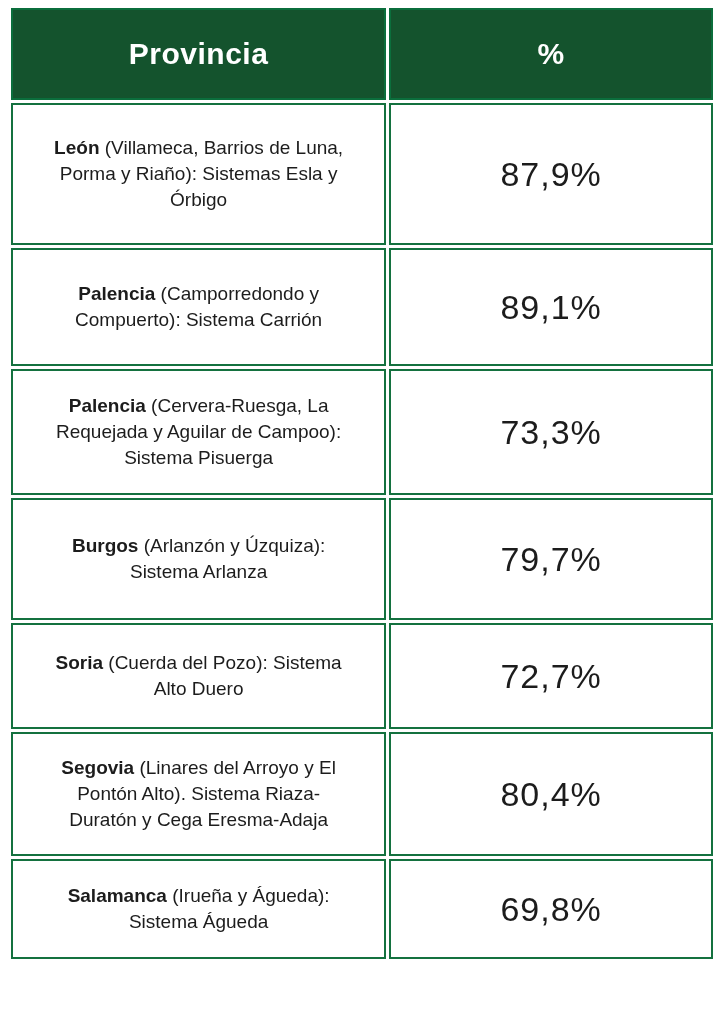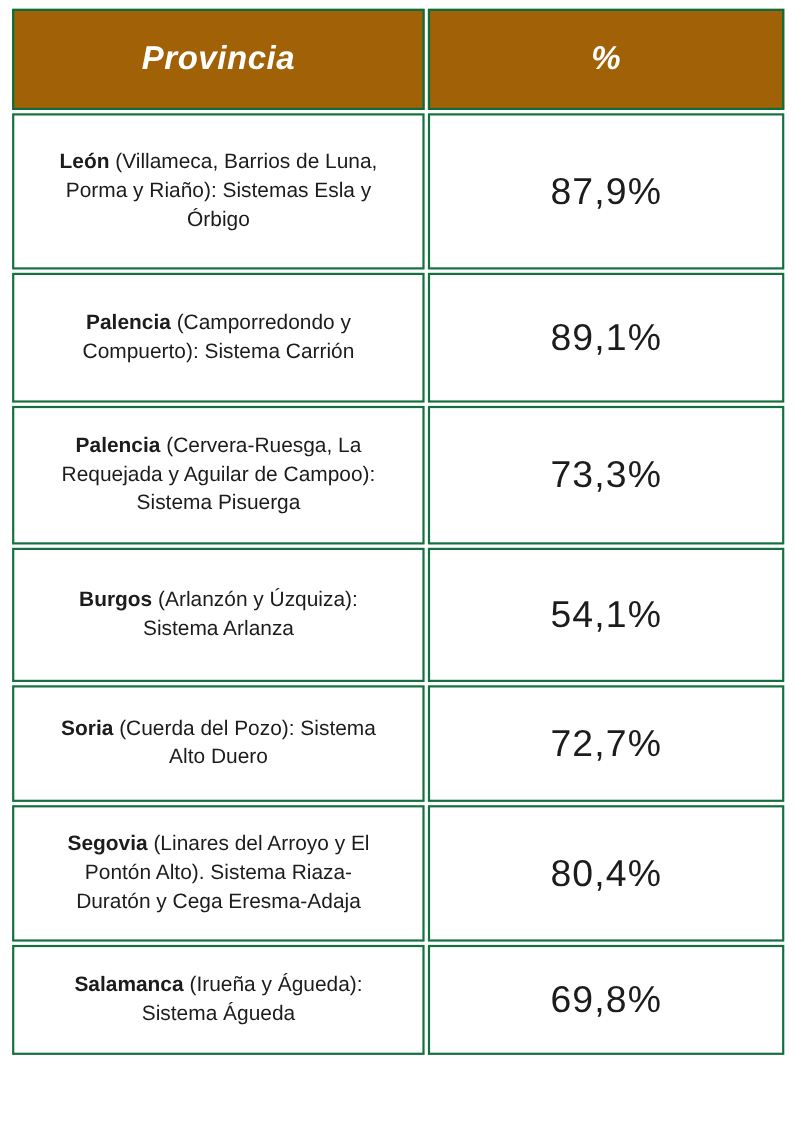--- a/index.html
+++ b/index.html
@@ -19,30 +19,29 @@
     width: 708px;
     margin: 0 auto;
     border-collapse: separate;
     border-spacing: 3px;
     table-layout: fixed;
   }
   col.c-prov { width: 372px; }
   col.c-pct  { width: 321px; }
 
   th.head-cell {
-    background: #a16207;
+    background: #14532d;
     border: 2px solid #0b6e3c;
     color: #ffffff;
     font-size: 30px;
     font-weight: bold;
     text-align: center;
     vertical-align: middle;
     height: 86px;
     letter-spacing: 0.5px;
-    font-style: italic;
   }
   td.body-cell {
     background: #ffffff;
     border: 2px solid #14713f;
     text-align: center;
     vertical-align: middle;
     color: #1c1c1c;
   }
   td.province-cell {
     font-size: 19px;
@@ -90,21 +89,21 @@
       <tr class="r1">
         <td class="body-cell province-cell"><b>Palencia</b><span> (Camporredondo y Compuerto): Sistema Carrión</span></td>
         <td class="body-cell percent-cell">89,1%</td>
       </tr>
       <tr class="r2">
         <td class="body-cell province-cell"><b>Palencia</b><span> (Cervera-Ruesga, La Requejada y Aguilar de Campoo): Sistema Pisuerga</span></td>
         <td class="body-cell percent-cell">73,3%</td>
       </tr>
       <tr class="r3">
         <td class="body-cell province-cell"><b>Burgos</b><span> (Arlanzón y Úzquiza): Sistema Arlanza</span></td>
-        <td class="body-cell percent-cell">54,1%</td>
+        <td class="body-cell percent-cell">79,7%</td>
       </tr>
       <tr class="r4">
         <td class="body-cell province-cell"><b>Soria</b><span> (Cuerda del Pozo): Sistema Alto Duero</span></td>
         <td class="body-cell percent-cell">72,7%</td>
       </tr>
       <tr class="r5">
         <td class="body-cell province-cell"><b>Segovia</b><span> (Linares del Arroyo y El Pontón Alto). Sistema Riaza-Duratón y Cega Eresma-Adaja</span></td>
         <td class="body-cell percent-cell">80,4%</td>
       </tr>
       <tr class="r7">

